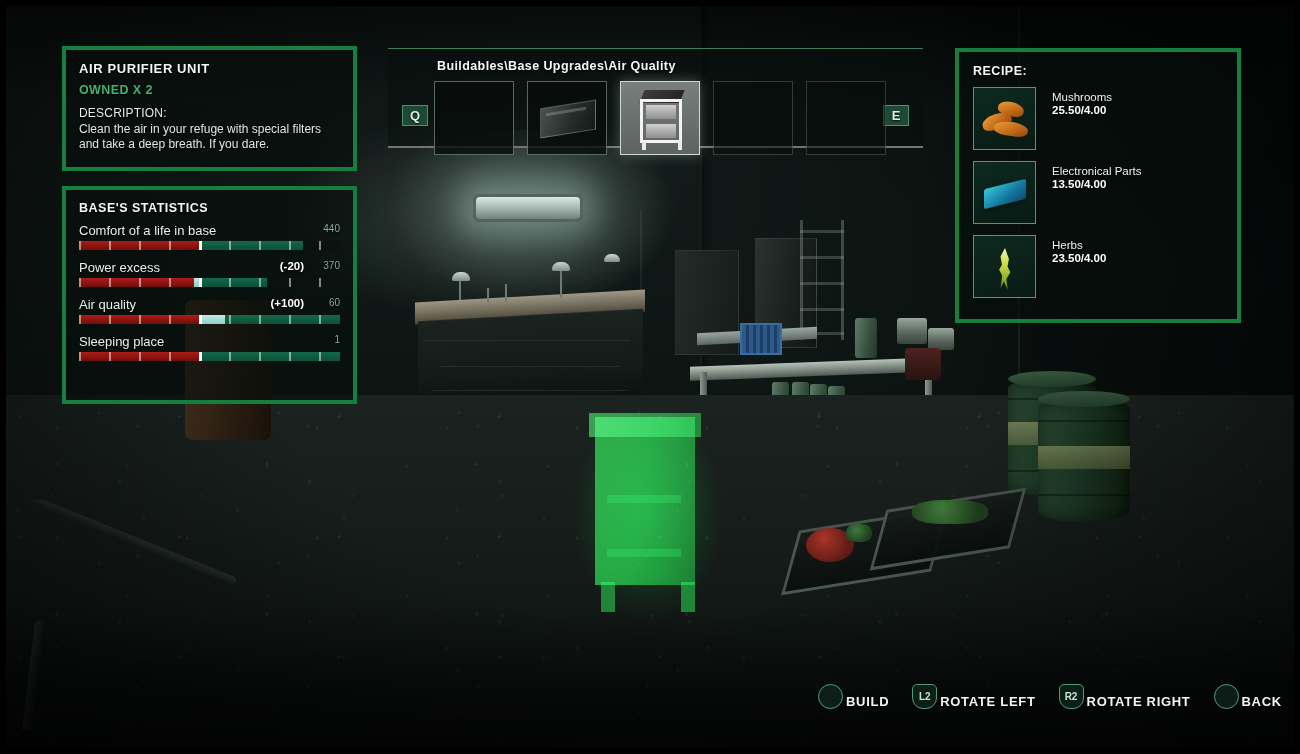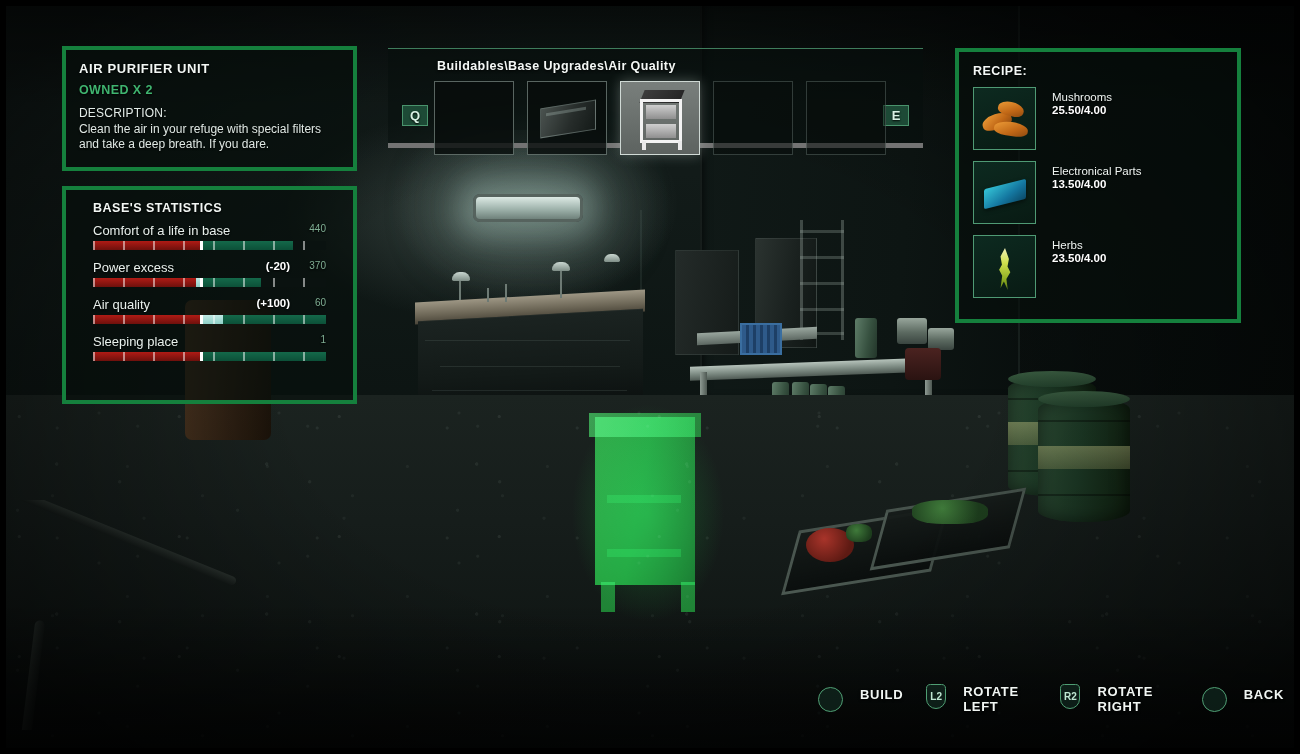--- a/index.html
+++ b/index.html
@@ -219,25 +219,25 @@
   }
 
   
   .panel{
     position:absolute;
     border:4px solid #15803d;
     background:rgba(6,14,11,.62);
     color:#e9f2ee;
   }
   .panel-info{ left:62px; top:46px; width:295px; height:125px; padding:11px 13px; }
-  .panel-stats{ left:62px; top:186px; width:295px; height:218px; padding:11px 27px; }
+  .panel-stats{ left:62px; top:186px; width:295px; height:218px; padding:11px 13px; }
   .panel-recipe{ left:955px; top:48px; width:286px; height:275px; padding:12px 14px; }
   .panel-top{
     position:absolute; left:388px; top:48px; width:535px; height:100px;
-    border-top:1px solid #3f7d5c; border-bottom:5px solid #737373;
+    border-top:1px solid #3f7d5c; border-bottom:2px solid #737373;
     background:rgba(6,14,11,.50);
   }
 
   .ttl{
     font-size:13px; font-weight:bold; letter-spacing:.6px; color:#f2f7f4;
     text-shadow:0 1px 2px #000;
   }
   .owned{
     margin-top:7px; font-size:12.5px; font-weight:bold; letter-spacing:.4px;
     color:#3fb46f; text-shadow:0 1px 2px #000;
@@ -367,21 +367,21 @@
   .herb{
     position:absolute; left:24px; top:12px; width:14px; height:42px;
     background:linear-gradient(180deg,#f2f0b8,#cfe04e 35%,#8fae22 75%,#5c7a14);
     clip-path: polygon(50% 0%, 78% 26%, 68% 44%, 88% 58%, 60% 74%, 70% 100%, 42% 80%, 18% 96%, 30% 66%, 8% 52%, 28% 40%, 18% 20%);
   }
 
   
   .prompts{
     position:absolute; left:818px; top:684px; display:flex; align-items:center; gap:7px;
   }
-  .prompt{ display:flex; align-items:flex-start; gap:17px; margin-right:16px; }
+  .prompt{ display:flex; align-items:flex-end; gap:3px; margin-right:16px; }
   .btn-circle{
     width:25px; height:25px; border-radius:50%;
     border:1.6px solid #4f9e73; background:rgba(20,50,38,.55);
   }
   .btn-shoulder{
     width:25px; height:25px; border:1.6px solid #4f9e73;
     border-radius:5px 5px 11px 11px; background:rgba(20,50,38,.55);
     color:#bfe6d2; font-size:10px; font-weight:bold;
     display:flex; align-items:center; justify-content:center;
   }

